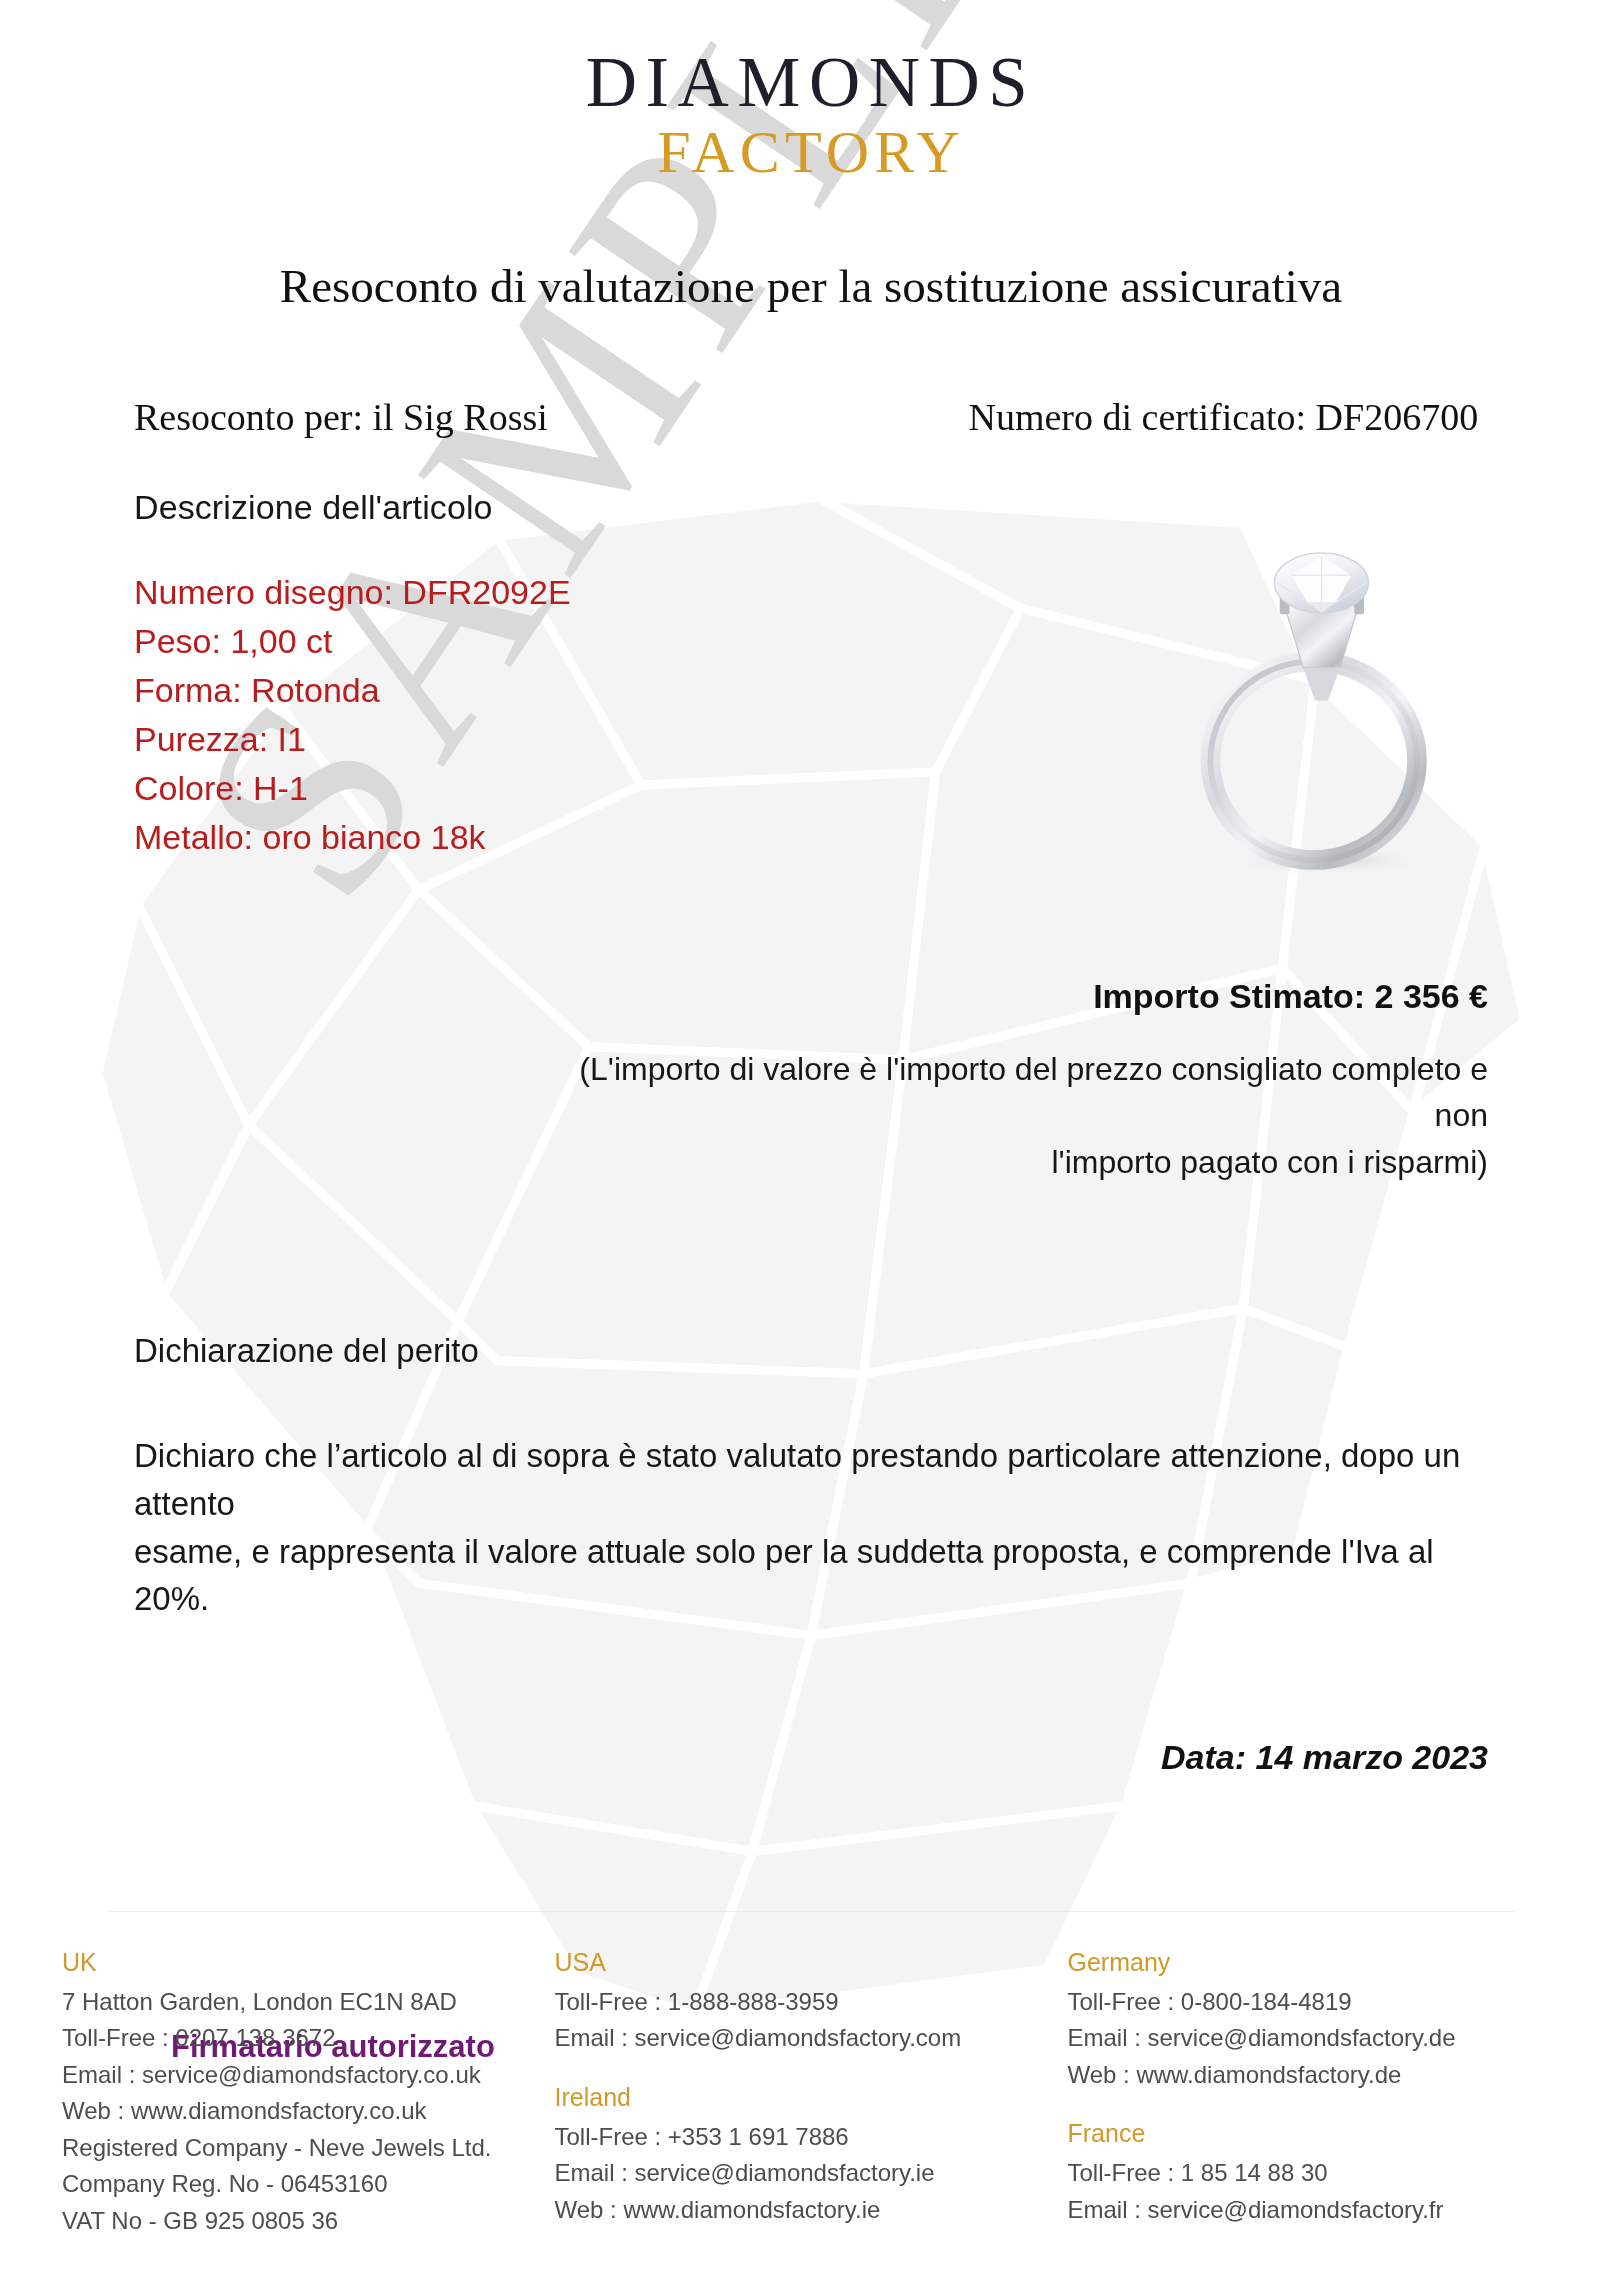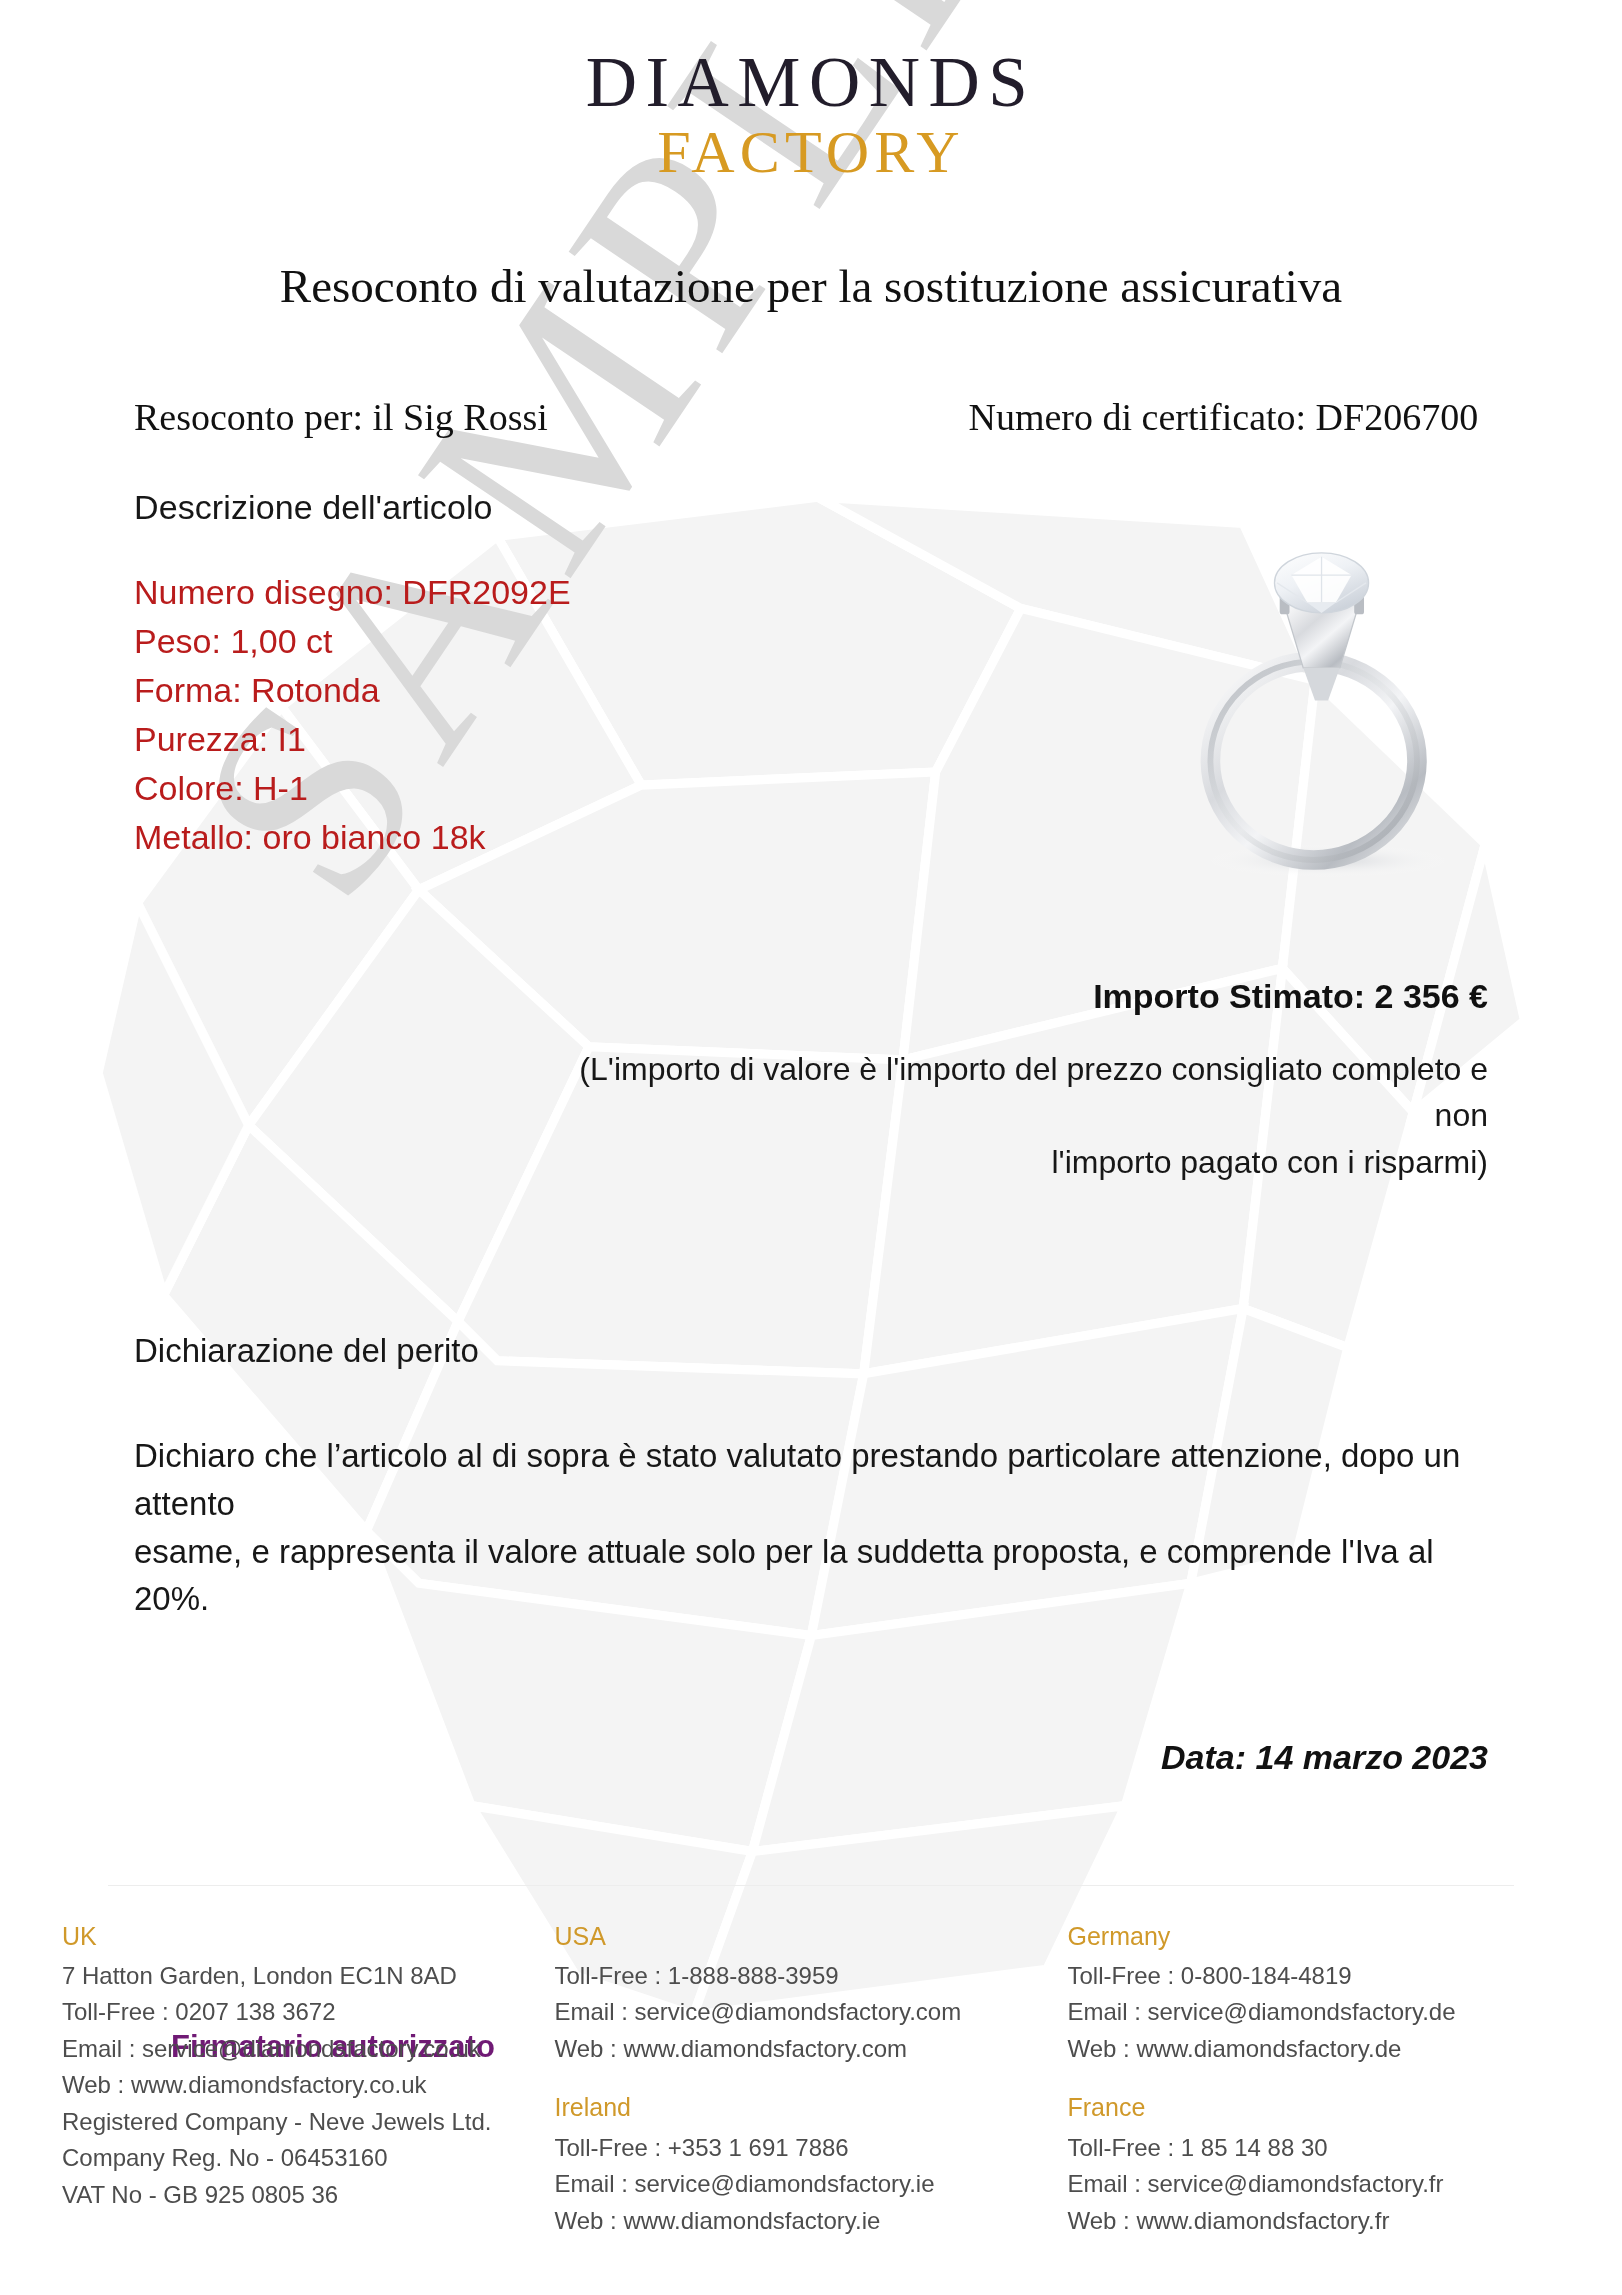--- a/index.html
+++ b/index.html
@@ -360,37 +360,35 @@
         <div class="f-line">Web : www.diamondsfactory.co.uk</div>
         <div class="f-line">Registered Company - Neve Jewels Ltd.</div>
         <div class="f-line">Company Reg. No - 06453160</div>
         <div class="f-line">VAT No - GB 925 0805 36</div>
       </div>
 
       <div class="footer-col">
         <div class="f-head">USA</div>
         <div class="f-line">Toll-Free : 1-888-888-3959</div>
         <div class="f-line">Email : service@diamondsfactory.com</div>
-        <div class="f-line">Web : www.diamondsfactory.com</div>
         <div class="f-gap"></div>
         <div class="f-head">Ireland</div>
         <div class="f-line">Toll-Free : +353 1 691 7886</div>
         <div class="f-line">Email : service@diamondsfactory.ie</div>
         <div class="f-line">Web : www.diamondsfactory.ie</div>
       </div>
 
       <div class="footer-col">
         <div class="f-head">Germany</div>
         <div class="f-line">Toll-Free : 0-800-184-4819</div>
         <div class="f-line">Email : service@diamondsfactory.de</div>
         <div class="f-line">Web : www.diamondsfactory.de</div>
         <div class="f-gap"></div>
         <div class="f-head">France</div>
         <div class="f-line">Toll-Free : 1 85 14 88 30</div>
         <div class="f-line">Email : service@diamondsfactory.fr</div>
-        <div class="f-line">Web : www.diamondsfactory.fr</div>
       </div>
 
     </div>
   </div>
 
 </div>
 
 
 </body></html>

